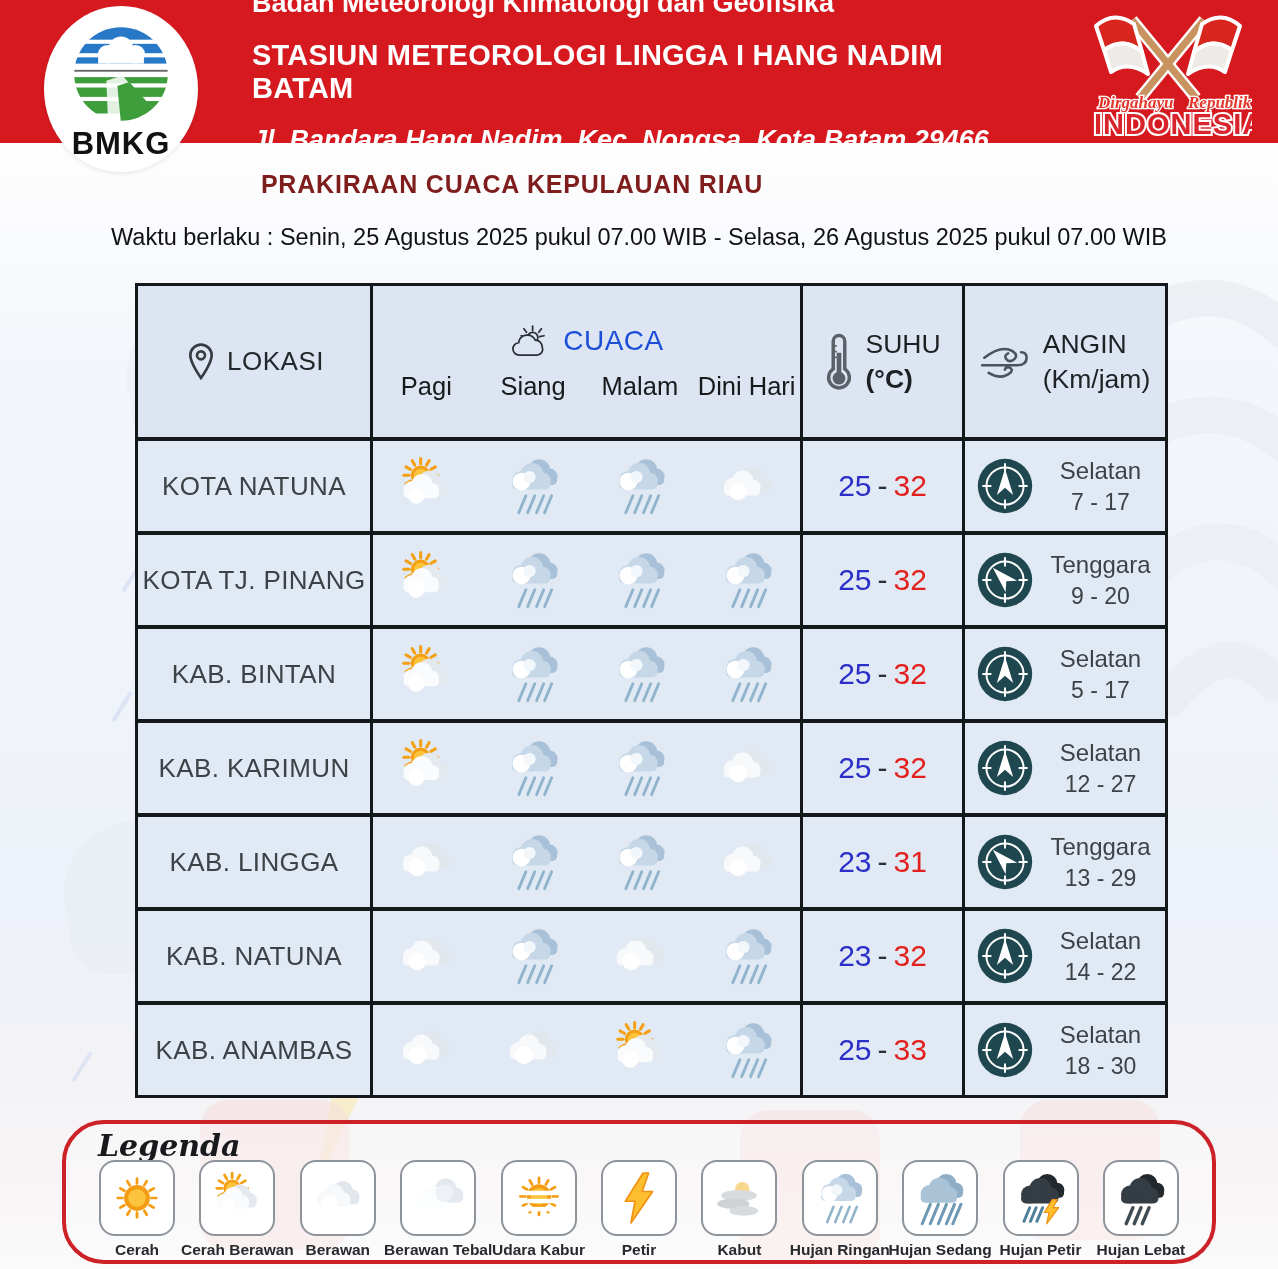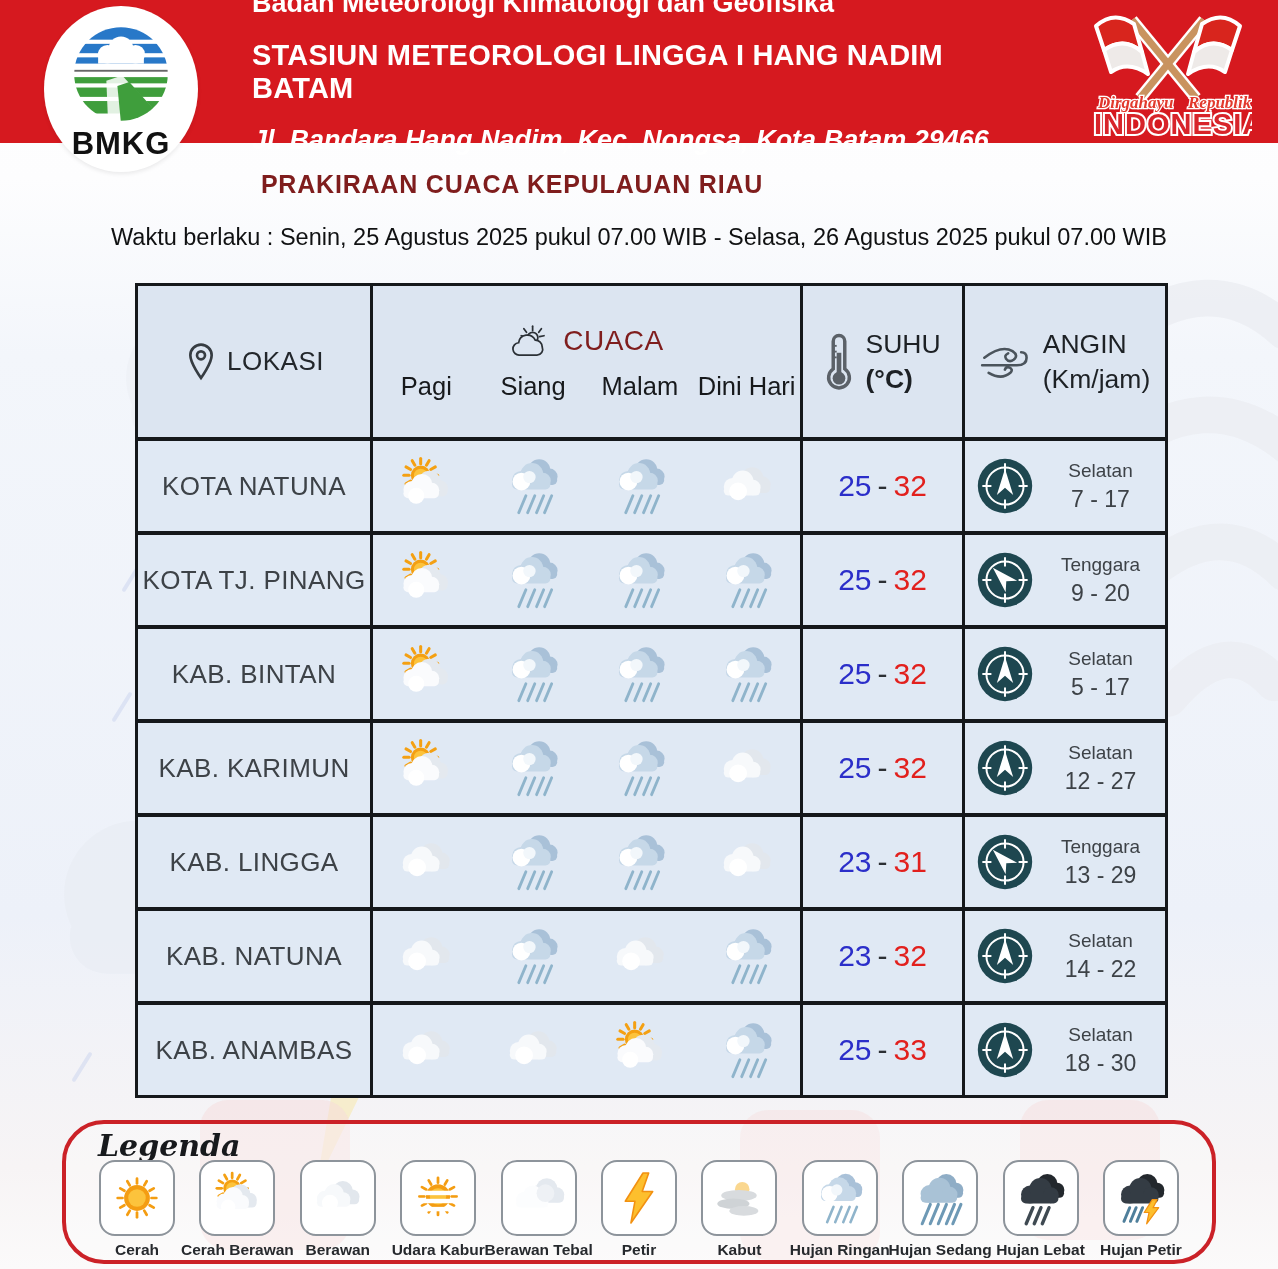--- a/index.html
+++ b/index.html
@@ -35,42 +35,42 @@
   
   .ftable{position:absolute;left:135px;top:283px;width:1033px;border:3px solid #15181b;
     box-sizing:border-box;background:#dee7f3;}
   .thead{display:grid;grid-template-columns:232px 430px 162px 1fr;height:151px;background:#dce5f1;}
   .thead>div{box-sizing:border-box;}
   .thead>div+div{border-left:3px solid #15181b;}
   .th-lokasi{display:flex;align-items:center;justify-content:center;gap:9px;
     font-size:26px;color:#23272c;font-weight:500;letter-spacing:.5px;}
   .th-cuaca{display:flex;flex-direction:column;justify-content:center;}
   .cuaca-top{display:flex;align-items:center;justify-content:center;gap:12px;
-    font-size:28px;color:#7f1d1d;font-weight:500;letter-spacing:.5px;}
+    font-size:28px;color:#1d4ed8;font-weight:500;letter-spacing:.5px;}
   .cuaca-times{display:grid;grid-template-columns:repeat(4,1fr);margin-top:13px;
     font-size:25.5px;color:#17191c;text-align:center;font-weight:500;}
   .th-suhu,.th-angin{display:flex;align-items:center;justify-content:center;gap:11px;
     font-size:26.5px;color:#1d2125;font-weight:500;line-height:1.3;}
   .th-sub{text-align:left;}
 
   .trow{display:grid;grid-template-columns:232px 430px 162px 1fr;height:90px;
     border-top:4px solid #15181b;background:#e0e9f4;}
   .trow>div{box-sizing:border-box;}
   .trow>div+div{border-left:3px solid #15181b;}
   .td-lokasi{display:flex;align-items:center;justify-content:center;font-size:26px;
     color:#3d4247;letter-spacing:.4px;}
   .td-icons{display:grid;grid-template-columns:repeat(4,1fr);}
   .icell{display:flex;align-items:center;justify-content:center;}
   .icell svg{width:64px;height:64px;}
   .td-suhu{display:flex;align-items:center;justify-content:center;font-size:30px;font-weight:500;}
   .tmin{color:#2b2ec9;} .tsep{color:#2c2f33;margin:0 6px;} .tmax{color:#e2201d;}
   .td-angin{display:flex;align-items:center;justify-content:center;gap:13px;}
   .compass{width:58px;height:58px;flex:0 0 auto;}
   .windtxt{width:108px;text-align:center;color:#3d4247;}
-  .wdir{font-size:19px;} .wspd{font-size:23px;margin-top:4px;}
+  .wdir{font-size:24px;} .wspd{font-size:23px;margin-top:4px;}
 
   
   .legend{position:absolute;left:62px;top:1120px;width:1154px;height:144px;
     border:4px solid #cb2127;border-radius:42px;box-sizing:border-box;background:rgba(255,255,255,.25);}
   .legend-title{position:absolute;top:4px;left:32px;font-family:"DejaVu Serif",serif;
     font-style:italic;font-weight:700;font-size:30px;color:#17191c;}
   .legend-items{position:absolute;left:24px;right:24px;top:36px;display:flex;justify-content:space-between;}
   .litem{width:94px;display:flex;flex-direction:column;align-items:center;}
   .lbox{width:76px;height:76px;border:2px solid #8d949b;border-radius:16px;background:#fff;
     display:flex;align-items:center;justify-content:center;box-sizing:border-box;}
@@ -1150,20 +1150,40 @@
                 <rect x="13" y="37" width="54" height="14" rx="7" fill="#f7f9fb"></rect>
               </g>
               <circle cx="26" cy="42" r="10" fill="#ffffff"></circle>
             </svg>
           </div>
           <div class="llabel">Berawan</div>
         </div>
         <div class="litem">
           <div class="lbox">
             <svg viewBox="0 0 72 72">
+              <g transform="translate(12 0) scale(0.82)">
+                <circle cx="26" cy="38" r="13" fill="#e4e9ef"></circle>
+                <circle cx="41" cy="30" r="16" fill="#e4e9ef"></circle>
+                <circle cx="56" cy="39" r="11.5" fill="#e4e9ef"></circle>
+                <rect x="13" y="37" width="54" height="14" rx="7" fill="#e4e9ef"></rect>
+              </g>
+              <g transform="translate(-2 10) scale(0.74)">
+                <circle cx="26" cy="38" r="13" fill="#fcfdfe"></circle>
+                <circle cx="41" cy="30" r="16" fill="#fcfdfe"></circle>
+                <circle cx="56" cy="39" r="11.5" fill="#fcfdfe"></circle>
+                <rect x="13" y="37" width="54" height="14" rx="7" fill="#fcfdfe"></rect>
+              </g>
+              <circle cx="44" cy="30" r="11" fill="#eef1f5"></circle>
+            </svg>
+          </div>
+          <div class="llabel">Berawan Tebal</div>
+        </div>
+        <div class="litem">
+          <div class="lbox">
+            <svg viewBox="0 0 72 72">
               <line x1="53.0" y1="34.0" x2="59.0" y2="34.0" stroke="#f49d12" stroke-width="3.4" stroke-linecap="round"></line>
               <line x1="50.7" y1="42.5" x2="55.9" y2="45.5" stroke="#f49d12" stroke-width="3.4" stroke-linecap="round"></line>
               <line x1="44.5" y1="48.7" x2="47.5" y2="53.9" stroke="#f49d12" stroke-width="3.4" stroke-linecap="round"></line>
               <line x1="36.0" y1="51.0" x2="36.0" y2="57.0" stroke="#f49d12" stroke-width="3.4" stroke-linecap="round"></line>
               <line x1="27.5" y1="48.7" x2="24.5" y2="53.9" stroke="#f49d12" stroke-width="3.4" stroke-linecap="round"></line>
               <line x1="21.3" y1="42.5" x2="16.1" y2="45.5" stroke="#f49d12" stroke-width="3.4" stroke-linecap="round"></line>
               <line x1="19.0" y1="34.0" x2="13.0" y2="34.0" stroke="#f49d12" stroke-width="3.4" stroke-linecap="round"></line>
               <line x1="21.3" y1="25.5" x2="16.1" y2="22.5" stroke="#f49d12" stroke-width="3.4" stroke-linecap="round"></line>
               <line x1="27.5" y1="19.3" x2="24.5" y2="14.1" stroke="#f49d12" stroke-width="3.4" stroke-linecap="round"></line>
               <line x1="36.0" y1="17.0" x2="36.0" y2="11.0" stroke="#f49d12" stroke-width="3.4" stroke-linecap="round"></line>
@@ -1174,40 +1194,20 @@
               <rect x="12" y="27" width="48" height="5.5" fill="#ffffff"></rect>
               <rect x="12" y="37" width="48" height="5.5" fill="#ffffff"></rect>
               <rect x="12" y="47" width="48" height="5.5" fill="#ffffff"></rect>
             </svg>
           </div>
           <div class="llabel">Udara Kabur</div>
         </div>
         <div class="litem">
           <div class="lbox">
             <svg viewBox="0 0 72 72">
-              <g transform="translate(12 0) scale(0.82)">
-                <circle cx="26" cy="38" r="13" fill="#e4e9ef"></circle>
-                <circle cx="41" cy="30" r="16" fill="#e4e9ef"></circle>
-                <circle cx="56" cy="39" r="11.5" fill="#e4e9ef"></circle>
-                <rect x="13" y="37" width="54" height="14" rx="7" fill="#e4e9ef"></rect>
-              </g>
-              <g transform="translate(-2 10) scale(0.74)">
-                <circle cx="26" cy="38" r="13" fill="#fcfdfe"></circle>
-                <circle cx="41" cy="30" r="16" fill="#fcfdfe"></circle>
-                <circle cx="56" cy="39" r="11.5" fill="#fcfdfe"></circle>
-                <rect x="13" y="37" width="54" height="14" rx="7" fill="#fcfdfe"></rect>
-              </g>
-              <circle cx="44" cy="30" r="11" fill="#eef1f5"></circle>
-            </svg>
-          </div>
-          <div class="llabel">Berawan Tebal</div>
-        </div>
-        <div class="litem">
-          <div class="lbox">
-            <svg viewBox="0 0 72 72">
               <polygon points="41,5 19,40 31,40 26,67 53,28 40,28 48,5" fill="#fdbf2d" stroke="#f29111" stroke-width="2" stroke-linejoin="round"></polygon>
             </svg>
           </div>
           <div class="llabel">Petir</div>
         </div>
         <div class="litem">
           <div class="lbox">
             <svg viewBox="0 0 72 72">
               <circle cx="40" cy="25" r="9" fill="#f8c96a" opacity="0.75"></circle>
               <g fill="#d8dbde">
@@ -1276,46 +1276,46 @@
                 <circle cx="41" cy="30" r="16" fill="#23282d"></circle>
                 <circle cx="56" cy="39" r="11.5" fill="#23282d"></circle>
                 <rect x="13" y="37" width="54" height="14" rx="7" fill="#23282d"></rect>
               </g>
               <g transform="translate(0 -1) scale(0.86)">
                 <circle cx="26" cy="38" r="13" fill="#343c44"></circle>
                 <circle cx="41" cy="30" r="16" fill="#343c44"></circle>
                 <circle cx="56" cy="39" r="11.5" fill="#343c44"></circle>
                 <rect x="13" y="37" width="54" height="14" rx="7" fill="#343c44"></rect>
               </g>
-              <line x1="26" y1="48" x2="17.6" y2="68" stroke="#3f4a52" stroke-width="4.2" stroke-linecap="round"></line>
-              <line x1="36" y1="48" x2="27.6" y2="68" stroke="#3f4a52" stroke-width="4.2" stroke-linecap="round"></line>
-              <line x1="46" y1="48" x2="37.6" y2="68" stroke="#3f4a52" stroke-width="4.2" stroke-linecap="round"></line>
+              <line x1="22" y1="48" x2="14.86" y2="65" stroke="#4f7f9b" stroke-width="3.6" stroke-linecap="round"></line>
+              <line x1="30" y1="48" x2="22.86" y2="65" stroke="#4f7f9b" stroke-width="3.6" stroke-linecap="round"></line>
+              <line x1="38" y1="48" x2="30.86" y2="65" stroke="#4f7f9b" stroke-width="3.6" stroke-linecap="round"></line>
+              <polygon points="50,38 40,54 46,54 43,68 58,48 51,48 56,38" fill="#fdbf2d" stroke="#f29111" stroke-width="1.5" stroke-linejoin="round"></polygon>
             </svg>
           </div>
-          <div class="llabel">Hujan Lebat</div>
+          <div class="llabel">Hujan Petir</div>
         </div>
         <div class="litem">
           <div class="lbox">
             <svg viewBox="0 0 72 72">
               <g transform="translate(11 -5) scale(0.8)">
                 <circle cx="26" cy="38" r="13" fill="#23282d"></circle>
                 <circle cx="41" cy="30" r="16" fill="#23282d"></circle>
                 <circle cx="56" cy="39" r="11.5" fill="#23282d"></circle>
                 <rect x="13" y="37" width="54" height="14" rx="7" fill="#23282d"></rect>
               </g>
               <g transform="translate(0 -1) scale(0.86)">
                 <circle cx="26" cy="38" r="13" fill="#343c44"></circle>
                 <circle cx="41" cy="30" r="16" fill="#343c44"></circle>
                 <circle cx="56" cy="39" r="11.5" fill="#343c44"></circle>
                 <rect x="13" y="37" width="54" height="14" rx="7" fill="#343c44"></rect>
               </g>
-              <line x1="22" y1="48" x2="14.86" y2="65" stroke="#4f7f9b" stroke-width="3.6" stroke-linecap="round"></line>
-              <line x1="30" y1="48" x2="22.86" y2="65" stroke="#4f7f9b" stroke-width="3.6" stroke-linecap="round"></line>
-              <line x1="38" y1="48" x2="30.86" y2="65" stroke="#4f7f9b" stroke-width="3.6" stroke-linecap="round"></line>
-              <polygon points="50,38 40,54 46,54 43,68 58,48 51,48 56,38" fill="#fdbf2d" stroke="#f29111" stroke-width="1.5" stroke-linejoin="round"></polygon>
+              <line x1="26" y1="48" x2="17.6" y2="68" stroke="#3f4a52" stroke-width="4.2" stroke-linecap="round"></line>
+              <line x1="36" y1="48" x2="27.6" y2="68" stroke="#3f4a52" stroke-width="4.2" stroke-linecap="round"></line>
+              <line x1="46" y1="48" x2="37.6" y2="68" stroke="#3f4a52" stroke-width="4.2" stroke-linecap="round"></line>
             </svg>
           </div>
-          <div class="llabel">Hujan Petir</div>
+          <div class="llabel">Hujan Lebat</div>
         </div>
       </div>
   </section>
 
 </div>
 
 </body></html>

